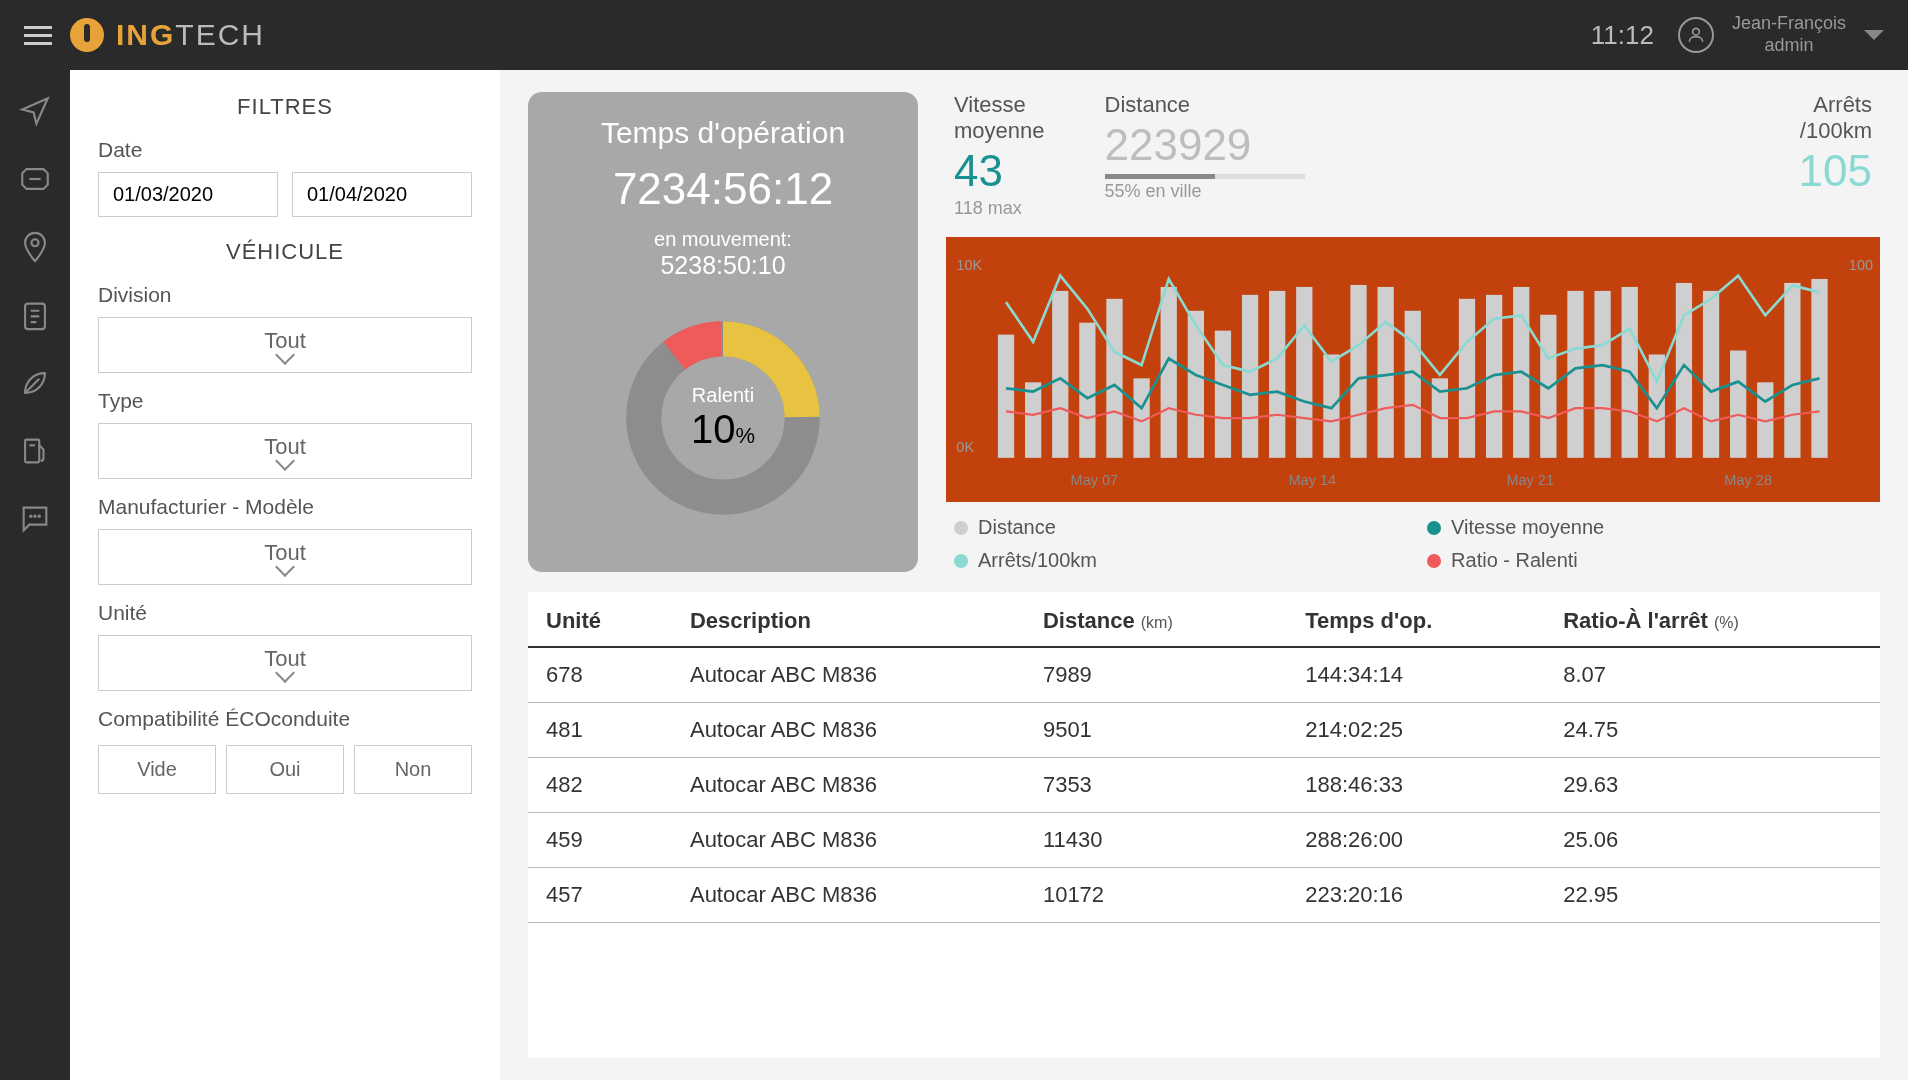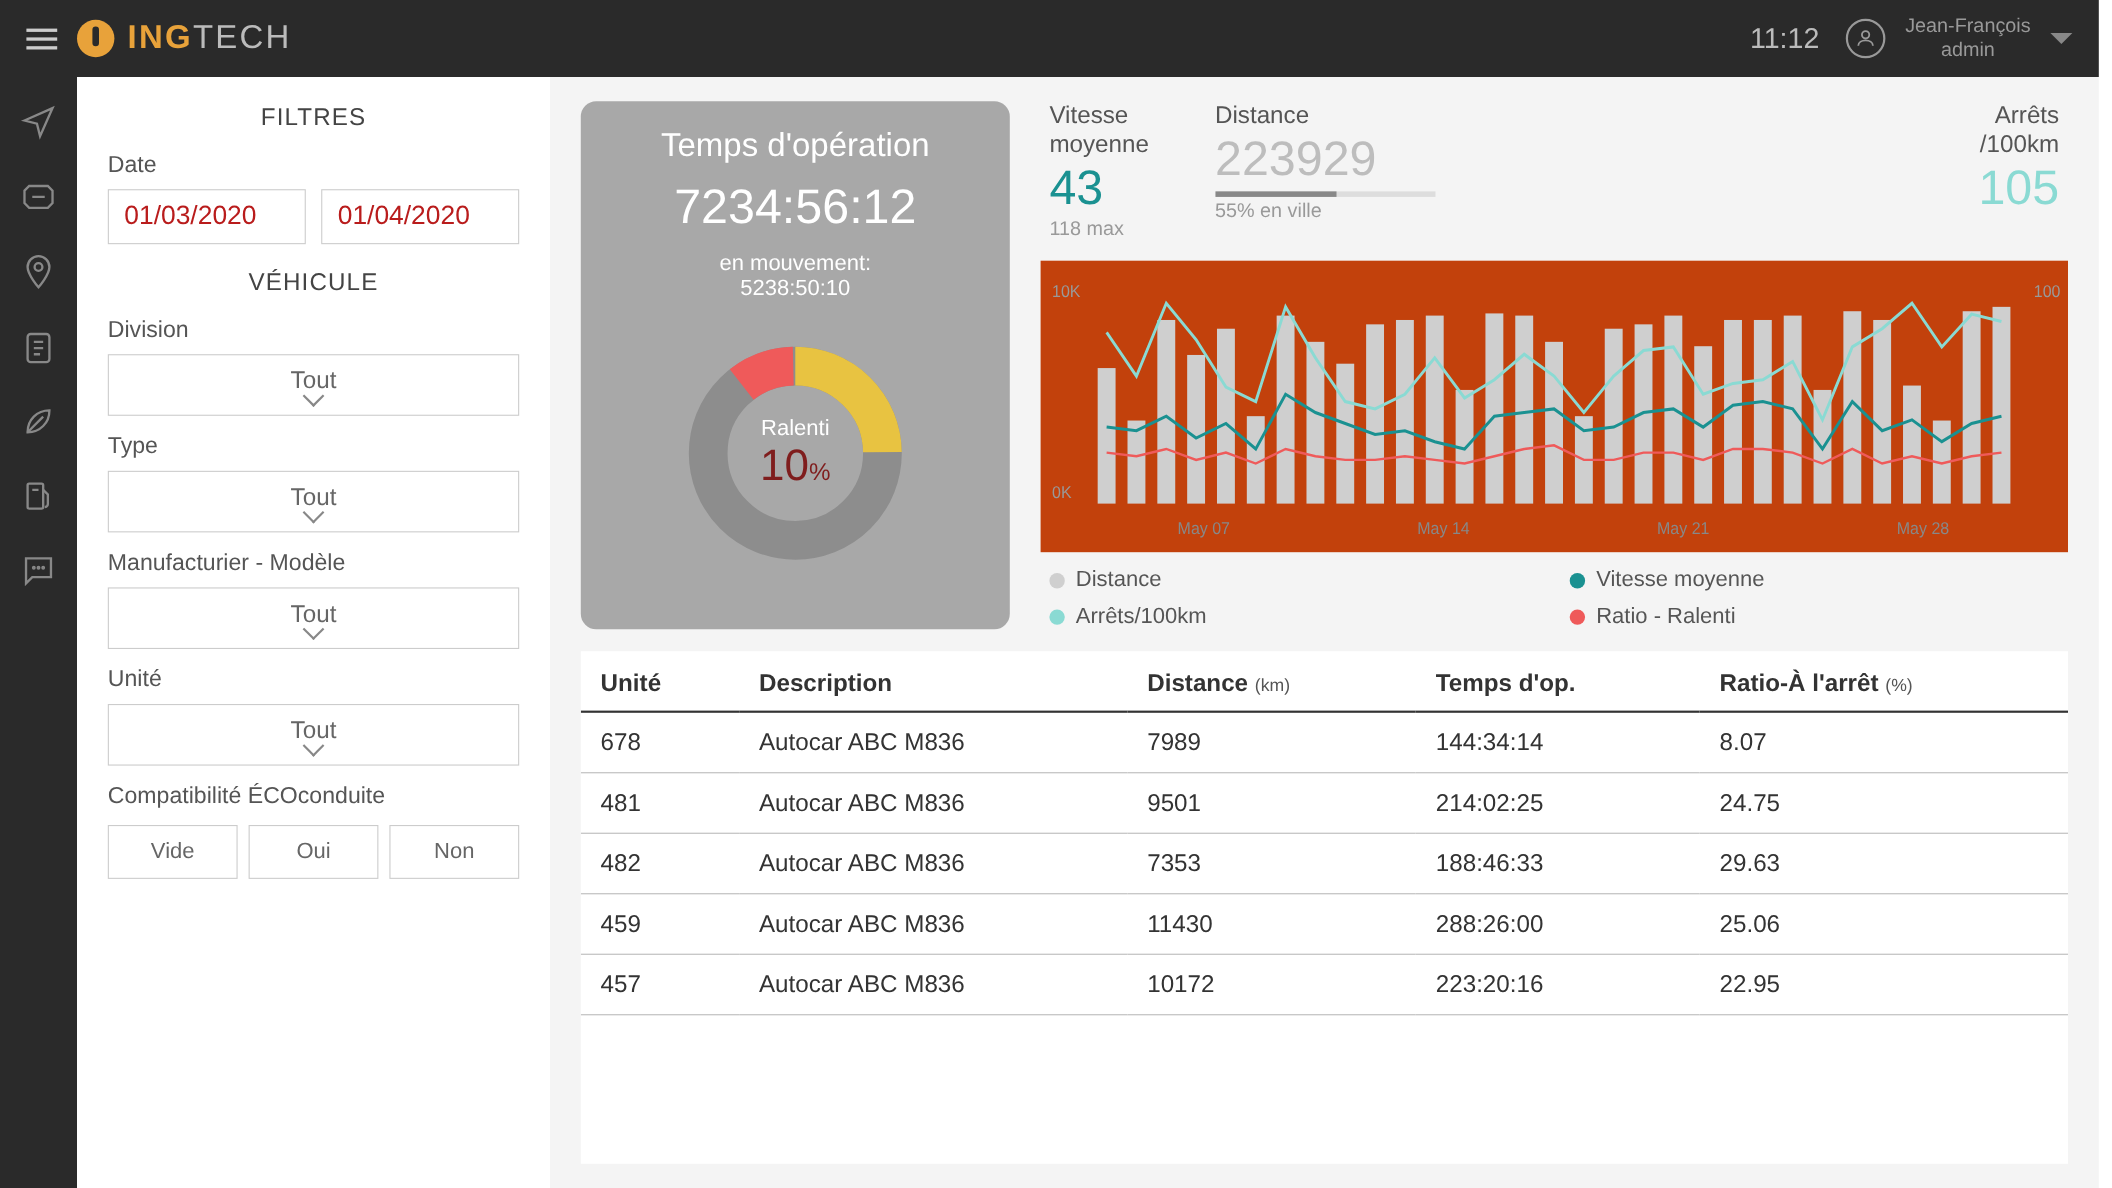--- a/index.html
+++ b/index.html
@@ -28,40 +28,40 @@
 
 .sidenav { width:70px; background:#2a2a2a; display:flex; flex-direction:column; align-items:center; padding-top:24px; gap:34px; }
 .sidenav .nav-icon { width:34px; height:34px; stroke:#888; fill:none; stroke-width:1.5; cursor:pointer; }
 
 
 .filters { width:430px; background:#fff; padding:24px 28px; color:#333; }
 .filters h3 { text-align:center; font-size:22px; font-weight:400; color:#444; margin-bottom:18px; letter-spacing:1px; }
 .filters .lbl { font-size:21px; color:#555; margin:16px 0 10px; }
 .date-row { display:flex; gap:14px; }
 .date-row .inp { flex:1; }
-.inp { border:1px solid #ccc; padding:10px 14px; font-size:24px; color:#b91c1c; background:#fff; }
+.inp { border:1px solid #ccc; padding:10px 14px; font-size:20px; color:#000000; background:#fff; }
 .select { border:1px solid #ccc; padding:10px 14px; font-size:22px; color:#666; background:#fff; display:flex; justify-content:space-between; align-items:center; cursor:pointer;flex-direction:column; }
 .select .chev { width:14px; height:14px; border-right:2px solid #888; border-bottom:2px solid #888; transform:rotate(45deg); margin-top:-6px; }
 .btn-row { display:flex; gap:10px; margin-top:14px; }
 .btn { flex:1; border:1px solid #ccc; padding:12px 0; text-align:center; font-size:20px; color:#666; background:#fff; cursor:pointer; }
 
 
 .main { flex:1; background:#f4f4f4; padding:22px 28px; display:flex; flex-direction:column; gap:20px; overflow:hidden; }
 .top-row { display:flex; gap:28px; height:480px; }
 
 
 .op-card { width:390px; background:#a8a8a8; border-radius:14px; color:#fff; text-align:center; padding:24px 18px; display:flex; flex-direction:column; align-items:center; }
 .op-card .title { font-size:30px; font-weight:300; }
 .op-card .big { font-size:44px; font-weight:400; margin-top:14px; }
 .op-card .sub { font-size:20px; margin-top:14px; font-weight:300; }
-.op-card .sub2 { font-size:20px; font-weight:300; }
+.op-card .sub2 { font-size:25px; font-weight:300; }
 .donut-wrap { position:relative; width:220px; height:220px; margin-top:28px; }
 .donut-center { position:absolute; inset:0; display:flex; flex-direction:column; align-items:center; justify-content:center; }
 .donut-center .lab { font-size:20px; color:#fff; }
-.donut-center .pct { font-size:40px; color:#7f1d1d; font-weight:400; }
+.donut-center .pct { font-size:40px; color:#000000; font-weight:400; }
 .donut-center .pct small { font-size:22px; }
 
 
 .stats-col { flex:1; display:flex; flex-direction:column; }
 .stat-row { display:flex; gap:60px; padding:0 8px 18px; }
 .stat { flex:0 0 auto; }
 .stat .name { font-size:22px; color:#555; }
 .stat .name2 { font-size:22px; color:#555; }
 .stat .val { font-size:44px; font-weight:400; margin-top:2px; }
 .stat .sub { font-size:18px; color:#999; margin-top:2px; }

